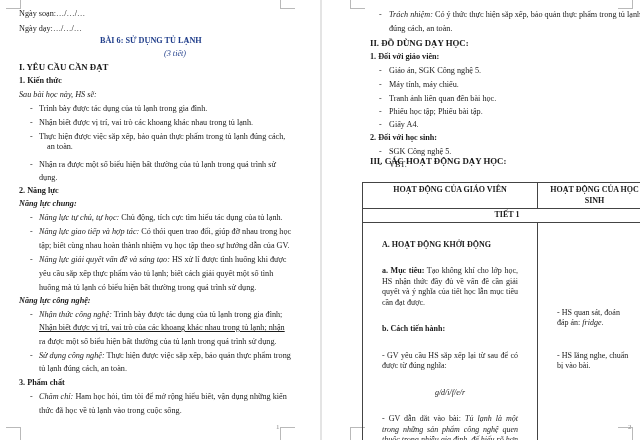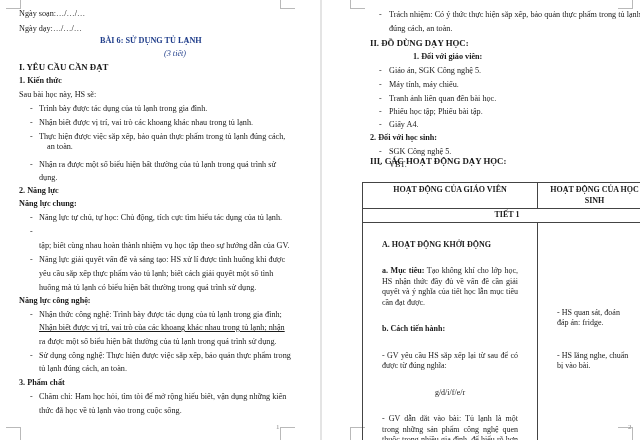--- a/index.html
+++ b/index.html
@@ -18,21 +18,21 @@
   .gutter-line { position:absolute; left:316px; top:0; width:1px; height:440px; background:#d6d6d6; }
 
   .crop { position:absolute; width:14px; height:14px; border-color:#b9b9b9; border-style:solid; border-width:0; }
   .crop.tl { border-right-width:1px; border-bottom-width:1px; }
   .crop.tr { border-left-width:1px; border-bottom-width:1px; }
   .crop.bl { border-right-width:1px; border-top-width:1px; }
   .crop.br { border-left-width:1px; border-top-width:1px; }
 
   .line { position:absolute; font-size:8.2px; line-height:10px; white-space:nowrap; }
   .b { font-weight:bold; }
-  .i { }
+  .i { font-style:italic; }
   .title { color:#1f3d8a; font-weight:bold; }
   .subtitle { color:#1f3d8a; font-style:italic;margin-left:27px; }
   .h1 { font-weight:bold; font-size:8.8px; }
   .dash { position:absolute; font-size:8px; line-height:10px; }
 
   .page-num { position:absolute; font-size:7px; color:#8a8a8a; }
   .ellipsis {
     position:absolute; left:3px; top:156px; width:3px; color:#555; font-size:9px; line-height:4px;
     font-family:"DejaVu Sans", sans-serif; text-align:center;
   }
@@ -79,20 +79,21 @@
   <div class="dash" style="left:30px; top:160px;">-</div>
   <div class="line" style="left:39px; top:160px;">Nhận ra được một số biểu hiện bất thường của tủ lạnh trong quá trình sử</div>
   <div class="line" style="left:39px; top:173px;">dụng.</div>
 
   <div class="line b" style="left:19px; top:186px;">2. Năng lực</div>
   <div class="line b i" style="left:19px; top:199px;">Năng lực chung:</div>
 
   <div class="dash" style="left:30px; top:213px;">-</div>
   <div class="line" style="left:39px; top:213px;"><span class="i">Năng lực tự chủ, tự học:</span><span> Chủ động, tích cực tìm hiểu tác dụng của tủ lạnh.</span></div>
   <div class="dash" style="left:30px; top:227px;">-</div>
+  <div class="line" style="left:39px; top:227px;"><span class="i">Năng lực giao tiếp và hợp tác:</span><span> Có thói quen trao đổi, giúp đỡ nhau trong học</span></div>
   <div class="line" style="left:39px; top:241px;">tập; biết cùng nhau hoàn thành nhiệm vụ học tập theo sự hướng dẫn của GV.</div>
   <div class="dash" style="left:30px; top:255px;">-</div>
   <div class="line" style="left:39px; top:255px;"><span class="i">Năng lực giải quyết vấn đề và sáng tạo:</span><span> HS xử lí được tình huống khi được</span></div>
   <div class="line" style="left:39px; top:269px;">yêu cầu sắp xếp thực phẩm vào tủ lạnh; biết cách giải quyết một số tình</div>
   <div class="line" style="left:39px; top:283px;">huống mà tủ lạnh có biểu hiện bất thường trong quá trình sử dụng.</div>
 
   <div class="line b i" style="left:19px; top:296px;">Năng lực công nghệ:</div>
   <div class="dash" style="left:30px; top:310px;">-</div>
   <div class="line" style="left:39px; top:310px;"><span class="i">Nhận thức công nghệ:</span><span> Trình bày được tác dụng của tủ lạnh trong gia đình;</span></div>
   <div class="line" style="left:39px; top:323px;text-decoration:underline;">Nhận biết được vị trí, vai trò của các khoang khác nhau trong tủ lạnh; nhận</div>
@@ -113,21 +114,21 @@
   <div class="crop tr" style="left:28px; top:-6px;"></div>
   <div class="crop tl" style="left:296px; top:-6px;"></div>
   <div class="crop br" style="left:28px; top:427px;"></div>
   <div class="crop bl" style="left:296px; top:427px;"></div>
 
   <div class="dash" style="left:57px; top:10px;">-</div>
   <div class="line" style="left:67px; top:10px;"><span class="i">Trách nhiệm:</span><span> Có ý thức thực hiện sắp xếp, bảo quản thực phẩm trong tủ lạnh</span></div>
   <div class="line" style="left:67px; top:24px;">đúng cách, an toàn.</div>
 
   <div class="line h1" style="left:48px; top:38px;">II. ĐỒ DÙNG DẠY HỌC:</div>
-  <div class="line b" style="left:48px; top:52px;margin-left:43px;">1. Đối với giáo viên:</div>
+  <div class="line b" style="left:48px; top:52px;">1. Đối với giáo viên:</div>
 
   <div class="dash" style="left:57px; top:66px;">-</div>
   <div class="line" style="left:67px; top:66px;">Giáo án, SGK Công nghệ 5.</div>
   <div class="dash" style="left:57px; top:80px;">-</div>
   <div class="line" style="left:67px; top:80px;">Máy tính, máy chiếu.</div>
   <div class="dash" style="left:57px; top:94px;">-</div>
   <div class="line" style="left:67px; top:94px;">Tranh ảnh liên quan đến bài học.</div>
   <div class="dash" style="left:57px; top:107px;">-</div>
   <div class="line" style="left:67px; top:107px;">Phiếu học tập; Phiếu bài tập.</div>
   <div class="dash" style="left:57px; top:120px;">-</div>

